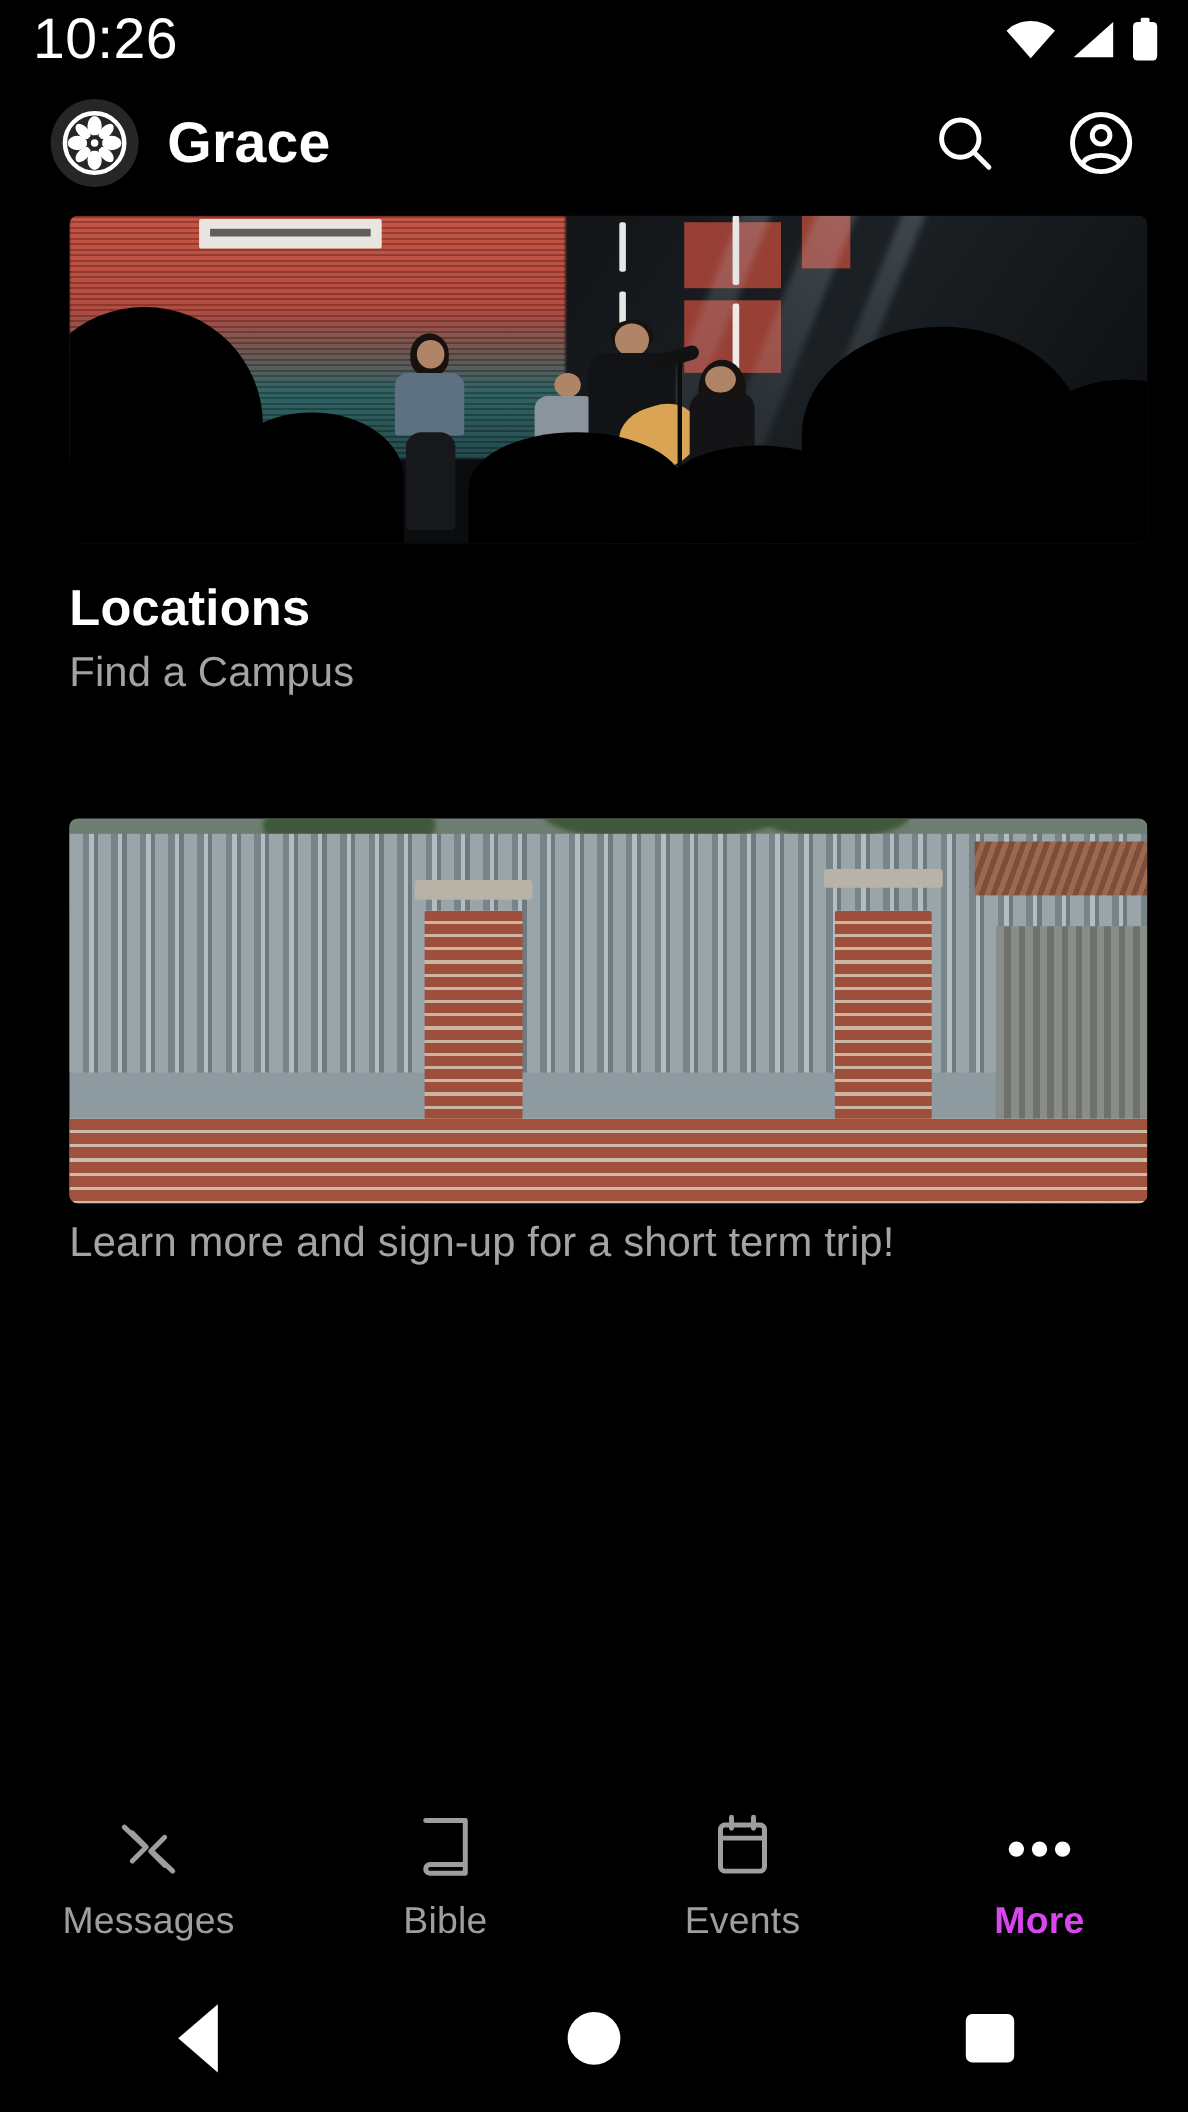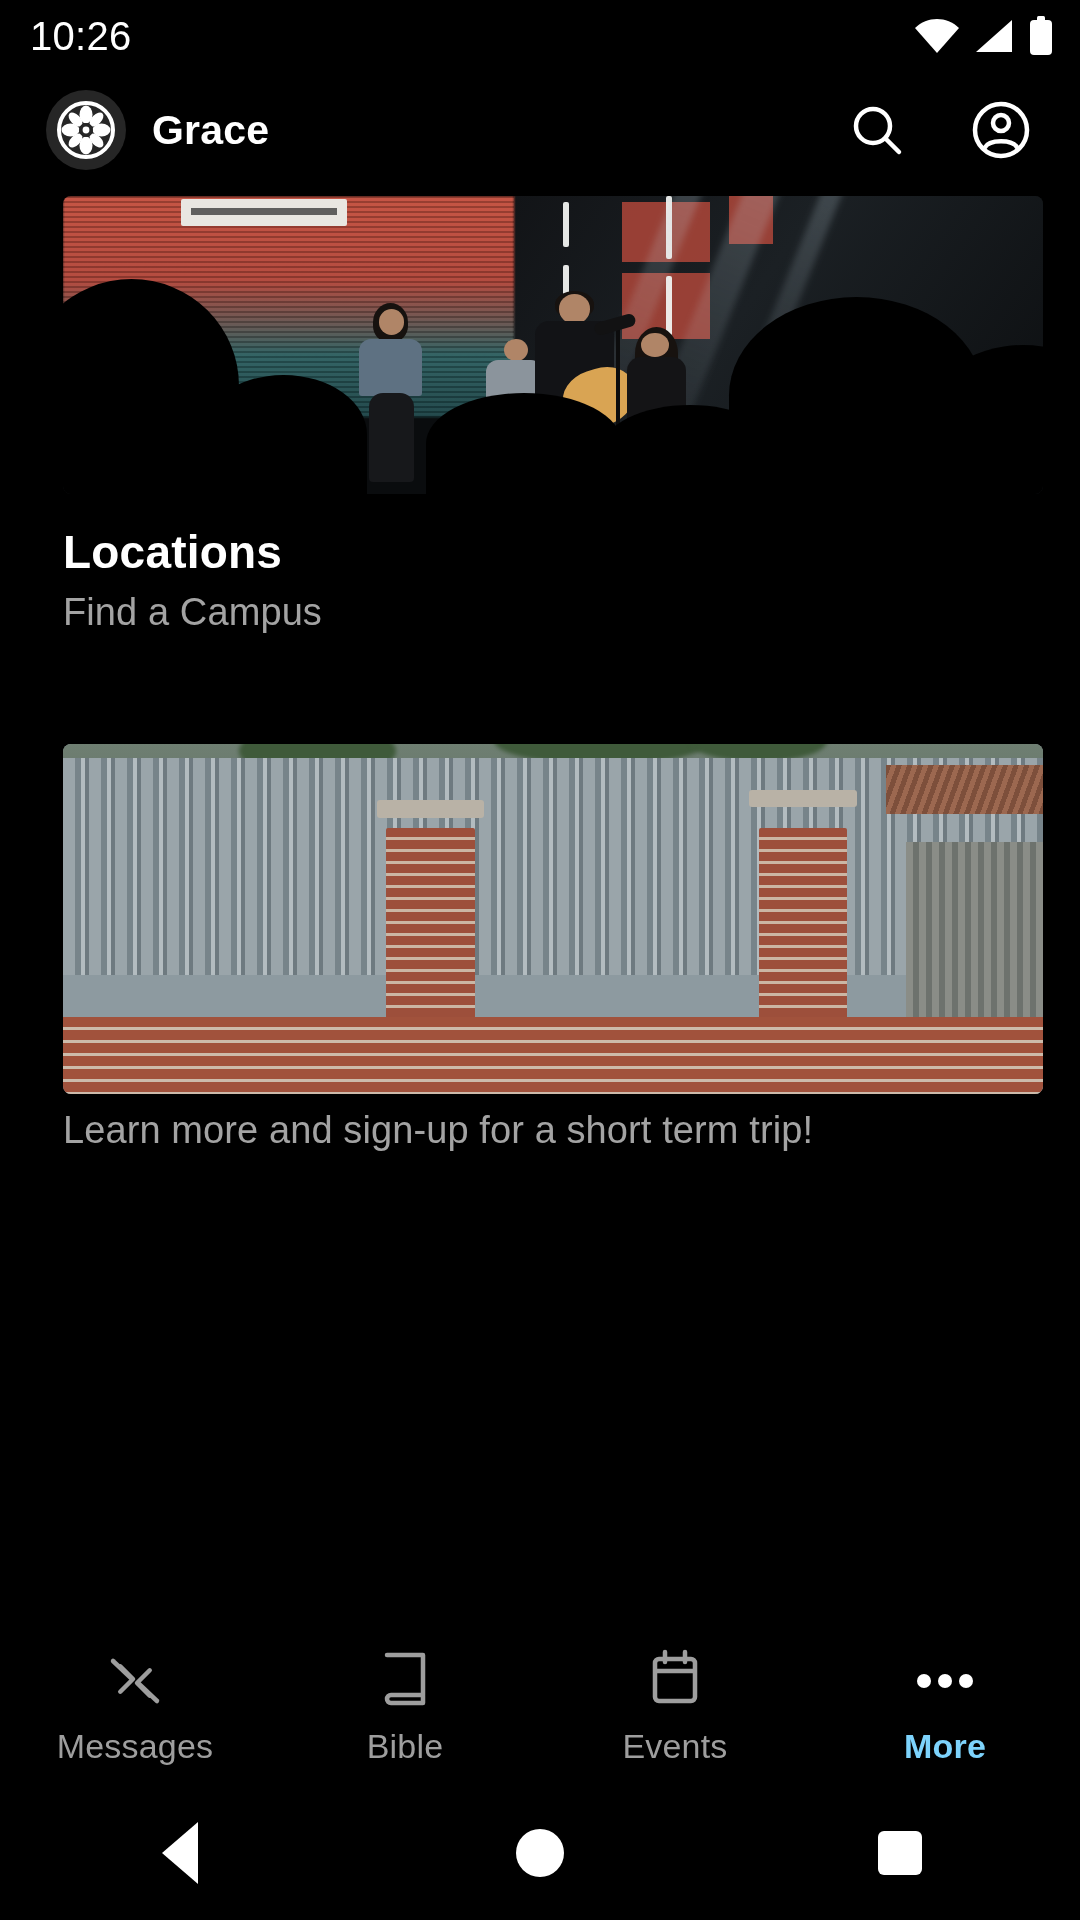--- a/index.html
+++ b/index.html
@@ -11,40 +11,40 @@
   }
   .screen { position:relative; width:1080px; height:1920px; background:#000; }
 
   
   .statusbar {
     position:absolute; top:0; left:0; width:1080px; height:72px;
     display:flex; align-items:center; justify-content:space-between;
     padding:0 26px 0 30px;
   }
   .status-time {
-    color:#fff; font-size:40px; font-weight:400; letter-spacing:.3px;
+    color:#fff; font-size:52px; font-weight:400; letter-spacing:.3px;
     line-height:1;
   }
   .status-icons { display:flex; align-items:center; gap:14px; }
   .ic-wifi, .ic-signal, .ic-batt { display:block; }
 
   
   .appbar {
     position:absolute; top:80px; left:0; width:1080px; height:100px;
     display:flex; align-items:center; padding:0 34px 0 46px;
   }
   .brand { display:flex; align-items:center; gap:26px; }
   .logo-badge {
     width:80px; height:80px; border-radius:50%;
     background:#262626;
     display:flex; align-items:center; justify-content:center;
     flex:0 0 auto;
   }
   .brand-name {
-    color:#fff; font-size:41px; font-weight:bold; letter-spacing:.2px;
+    color:#fff; font-size:52px; font-weight:bold; letter-spacing:.2px;
   }
   .appbar-actions {
     margin-left:auto; display:flex; align-items:center; gap:62px;
     padding-right:14px;
   }
   .icon-btn {
     width:62px; height:62px; display:flex; align-items:center; justify-content:center;
     background:transparent; border:none; cursor:pointer;
   }
 
@@ -158,21 +158,21 @@
   .bottomnav {
     position:absolute; bottom:134px; left:0; width:1080px; height:158px;
     background:#000; display:flex; align-items:center;
   }
   .nav-item {
     flex:1; display:flex; flex-direction:column; align-items:center;
     justify-content:center; gap:20px; cursor:pointer; height:100%;
   }
   .nav-ico { height:58px; display:flex; align-items:flex-end; justify-content:center; }
   .nav-label { font-size:34px; color:#9e9e9e; letter-spacing:.2px; }
-  .nav-item.active .nav-label { color:#7dd3fc; font-weight:bold; }
+  .nav-item.active .nav-label { color:#d946ef; font-weight:bold; }
 
   
   .sysnav {
     position:absolute; bottom:0; left:0; width:1080px; height:134px;
     display:flex; align-items:center; justify-content:space-around; background:#000;
   }
   .sys-btn { width:120px; height:80px; display:flex; align-items:center; justify-content:center; cursor:pointer; }
   .sys-back { width:0;height:0; border-top:31px solid transparent; border-bottom:31px solid transparent;
               border-right:36px solid #fff; }
   .sys-home { width:48px; height:48px; border-radius:50%; background:#fff; }

